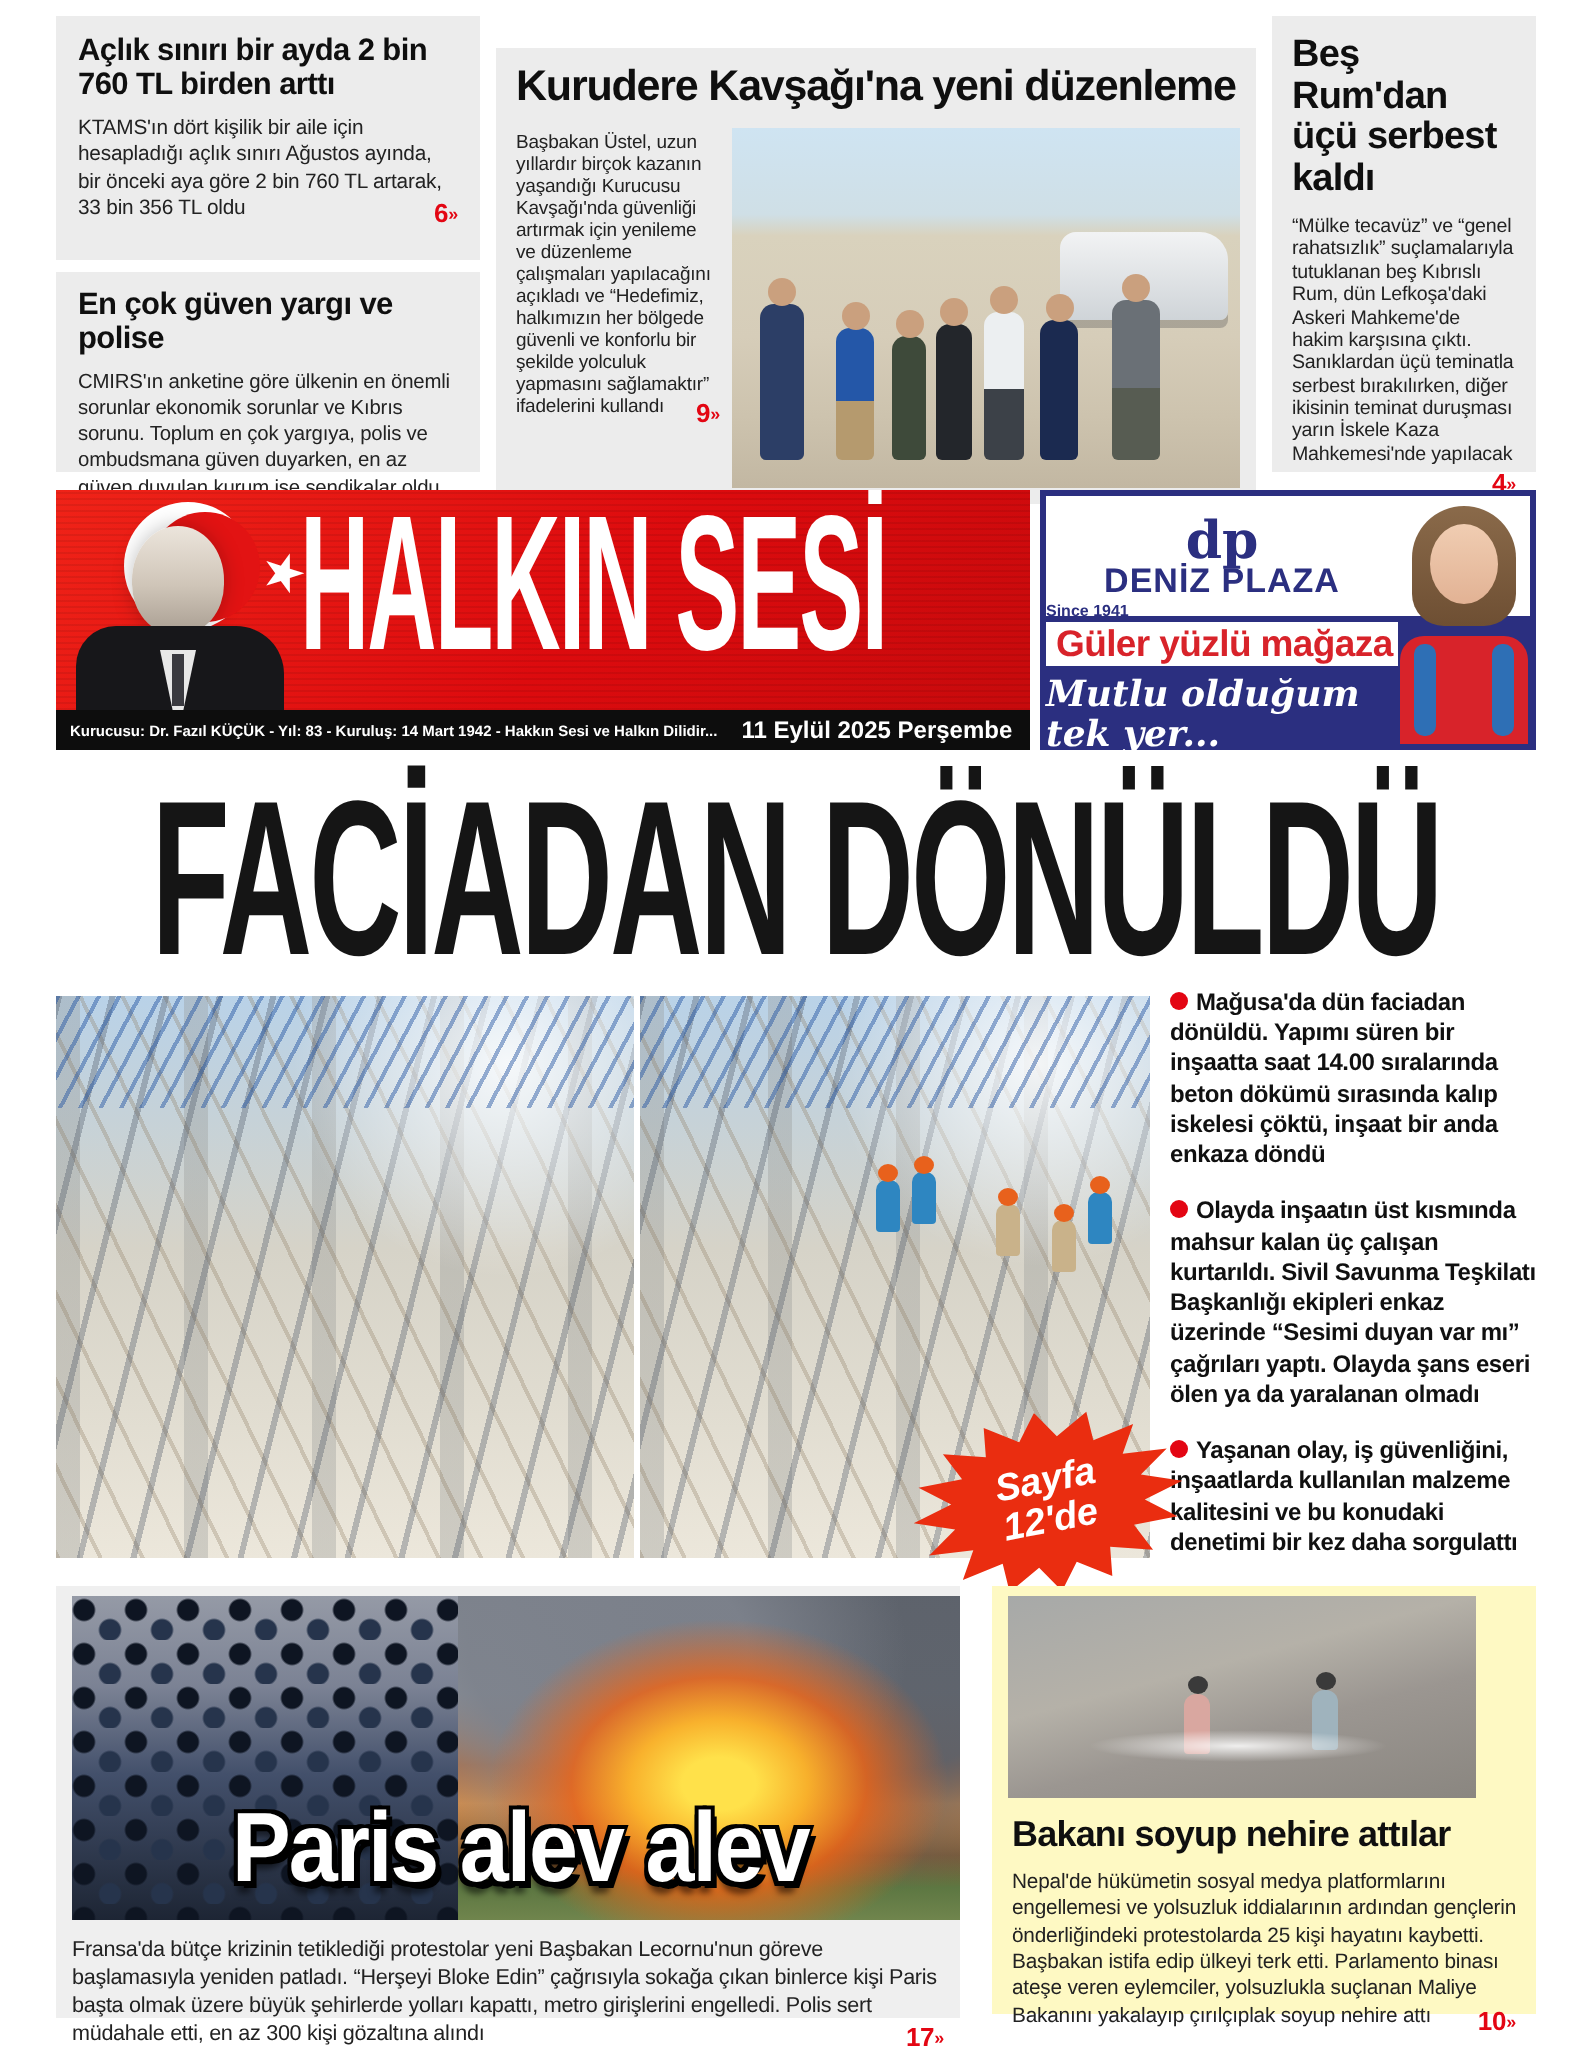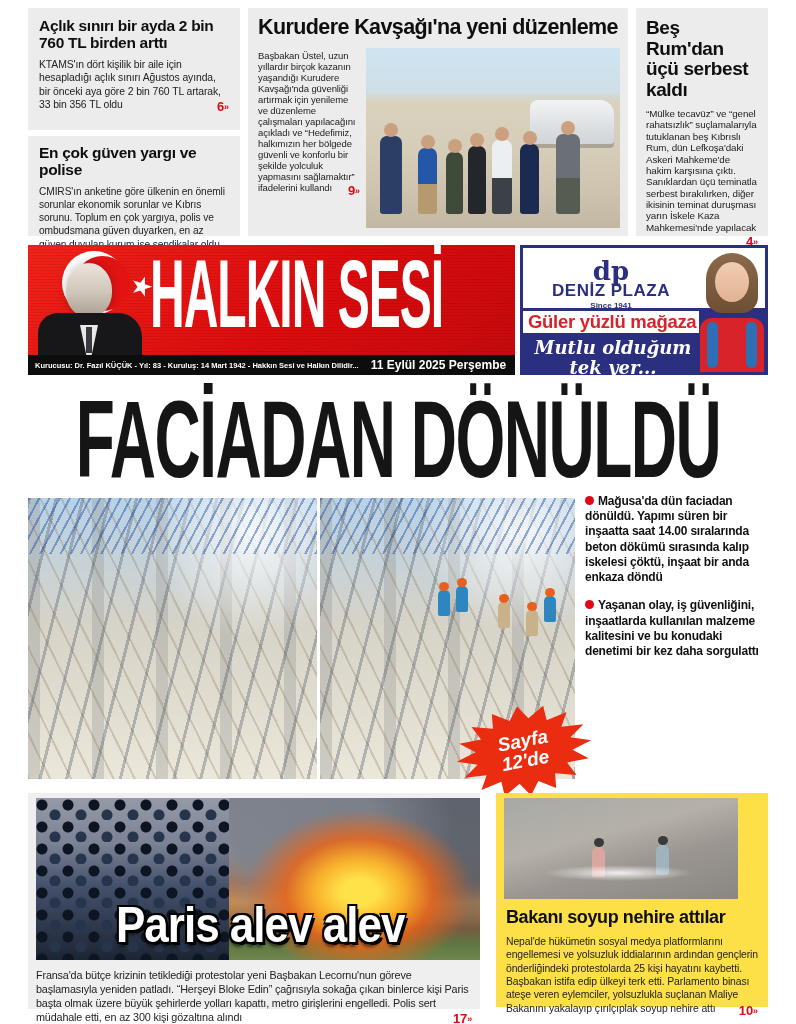--- a/index.html
+++ b/index.html
@@ -5,21 +5,21 @@
   * { margin:0; padding:0; box-sizing:border-box; }
   html,body { background:#ffffff; }
   body { font-family:"Liberation Sans", sans-serif; color:#1a1a1a; }
   .page { position:relative; width:796px; height:1024px; margin:0 auto; background:#fff; overflow:hidden; }
 
   .box { position:absolute; background:#ececec; }
 
   
   .b-hunger { left:28px; top:8px; width:212px; height:122px; padding:9px 11px; }
   .b-trust  { left:28px; top:136px; width:212px; height:100px; padding:8px 11px; }
-  .b-kurudere { left:248px; top:8px; width:380px; height:228px; }
+  .b-kurudere { left:248px; top:24px; width:380px; height:228px; }
   .b-rum { left:636px; top:8px; width:132px; height:228px; padding:10px 10px; }
 
   .h-sm { font-size:15.5px; line-height:1.12; font-weight:bold; letter-spacing:-0.3px; color:#0f0f0f; margin-bottom:6px; }
   .h-rum { font-size:19px; line-height:1.08; font-weight:bold; letter-spacing:-0.4px; color:#0f0f0f; margin-bottom:8px; }
   .txt { font-size:10.4px; line-height:1.3; color:#222; letter-spacing:-0.1px; }
   .txt-xs { font-size:9.5px; line-height:1.16; color:#222; letter-spacing:-0.1px; }
   .pgref { float:right; color:#e30613; font-weight:bold; font-size:13px; line-height:1; margin-top:2px; }
   .pgref .more { font-size:9px; vertical-align:1px; }
 
   .b-kurudere .h-mid { font-size:21.5px; font-weight:bold; letter-spacing:-0.6px; color:#0f0f0f; margin:7px 10px 4px; }
@@ -52,24 +52,24 @@
     display:flex; align-items:center; padding:0 7px; gap:12px; }
   .strip .founder { font-size:7.5px; font-weight:bold; white-space:nowrap; }
   .strip .date  { font-size:12px; font-weight:bold; white-space:nowrap; margin-left:auto;text-align:center; }
   .strip .issue, .strip .price { font-size:12px; font-weight:bold; white-space:nowrap; }
 
   
   .ad { position:absolute; left:520px; top:245px; width:248px; height:130px; background:#2b2f80; padding:3px; overflow:hidden; }
   .ad-top { position:relative; background:#fff; height:60px; padding-top:12px; }
   .ad-dp { text-align:center; width:176px; font-family:"DejaVu Serif", serif; font-weight:bold; font-size:26px; line-height:.85; color:#2b2f80; }
   .ad-brand { text-align:center; width:176px; font-size:17px; font-weight:bold; letter-spacing:.5px; color:#2b2f80; line-height:1; }
-  .ad-since { text-align:center; width:176px; font-size:8px; font-weight:bold; color:#2b2f80; margin-top:2px; }
+  .ad-since { text-align:left; width:176px; font-size:8px; font-weight:bold; color:#2b2f80; margin-top:2px; }
   .ad-band { background:#ffffff; margin:3px 66px 0 0; padding:0 5px; }
   .ad-band span { font-size:18.5px; font-weight:bold; color:#d8232a; letter-spacing:-0.3px; white-space:nowrap; }
-  .ad-script { width:180px; margin-top:5px; text-align:center; color:#fff; font-family:"DejaVu Serif", serif; font-style:italic; font-weight:bold;
+  .ad-script { width:180px; margin-top:5px; color:#fff; font-family:"DejaVu Serif", serif; font-style:italic; font-weight:bold;
     font-size:18px; line-height:1.12; }
   .girl { position:absolute; right:3px; top:8px; width:66px; height:119px; }
   .girl .hair { position:absolute; top:0; left:7px; width:52px; height:60px; border-radius:26px 26px 16px 16px; background:linear-gradient(180deg,#8a6a4a,#6e4f33); }
   .girl .face { position:absolute; top:9px; left:16px; width:34px; height:40px; border-radius:50%; background:linear-gradient(180deg,#f0cdb2,#e2b294); }
   .girl .shirt { position:absolute; bottom:0; left:1px; width:64px; height:54px; border-radius:12px 12px 0 0; background:#d8232a; }
   .girl .strap-l { position:absolute; bottom:4px; left:8px; width:11px; height:46px; border-radius:5px; background:#2e6fb5; }
   .girl .strap-r { position:absolute; bottom:4px; right:8px; width:11px; height:46px; border-radius:5px; background:#2e6fb5; }
 
   
   .headline { position:absolute; left:0; top:383px; width:796px; height:112px; display:flex; align-items:center; justify-content:center; }
@@ -116,21 +116,21 @@
     background:
       radial-gradient(ellipse at 52% 58%, #ffe14a 0 10%, rgba(255,180,40,.95) 24%, rgba(240,100,20,.8) 40%, transparent 62%),
       radial-gradient(ellipse at 30% 18%, rgba(125,130,140,.95) 0 28%, transparent 60%),
       radial-gradient(ellipse at 78% 16%, rgba(92,97,106,.95) 0 34%, transparent 64%),
       linear-gradient(180deg,#7c838c 0%,#9aa0a6 30%,#c86a2a 52%,#e8903c 64%,#7e5a33 80%,#5d7742 90%,#70854d 100%); }
   .paris-title { position:absolute; left:88px; top:104px; font-size:44px; font-weight:900; letter-spacing:-1px; color:#fff;
     transform:scaleY(1.12); transform-origin:left top; white-space:nowrap;
     text-shadow:3px 3px 0 #000,-2px -2px 0 #000,2px -2px 0 #000,-2px 2px 0 #000,0 5px 3px rgba(0,0,0,.55); }
   .paris-body { position:absolute; left:8px; top:175px; right:8px; font-size:10.8px; line-height:1.3; letter-spacing:-0.15px; color:#222; }
 
-  .nepal { left:496px; top:793px; width:272px; height:214px; background:#fde047; }
+  .nepal { left:496px; top:793px; width:272px; height:214px; background:#fef9c3; }
   .nepal-photo { position:absolute; left:8px; top:5px; width:234px; height:101px; overflow:hidden;
     background:linear-gradient(165deg,#a7a9a8 0%,#b5b1a8 38%,#9b9691 62%,#8a8680 100%); }
   .nepal-photo .splash { position:absolute; left:40px; bottom:18px; width:150px; height:16px; border-radius:50%;
     background:radial-gradient(ellipse, rgba(255,255,255,.85), transparent 70%); }
   .nfig { position:absolute; width:13px; height:30px; border-radius:6px 6px 2px 2px; }
   .nfig::before { content:""; position:absolute; top:-9px; left:2px; width:10px; height:9px; border-radius:50%; background:#3a3a3a; }
   .nepal-title { position:absolute; left:10px; top:114px; right:6px; font-size:18px; font-weight:bold; letter-spacing:-0.4px; color:#0f0f0f; }
   .nepal-body { position:absolute; left:10px; top:142px; right:10px; font-size:10.4px; line-height:1.28; letter-spacing:-0.1px; color:#222; }
 
   .clear::after { content:""; display:block; clear:both; }
@@ -152,21 +152,21 @@
     <h2 class="h-sm">En çok güven yargı ve polise</h2>
     <p class="txt clear" style="font-size:10.2px">
       <span>CMIRS'ın anketine göre ülkenin en önemli sorunlar ekonomik sorunlar ve Kıbrıs sorunu. Toplum en çok yargıya, polis ve ombudsmana güven duyarken, en az güven duyulan kurum ise sendikalar oldu. Katılımcıların verdiği yanıtlara göre mutluluk puanı 10 üzerinden 6,25 olarak ölçüldü</span>
       <span class="pgref"><span>7</span><span class="more">»</span></span>
     </p>
   </article>
 
   <article class="box b-kurudere">
     <h1 class="h-mid">Kurudere Kavşağı'na yeni düzenleme</h1>
     <p class="txt-xs mid-body clear">
-      <span>Başbakan Üstel, uzun yıllardır birçok kazanın yaşandığı Kurudere Kavşağı'nda güvenliği artırmak için yenileme ve düzenleme çalışmaları yapılacağını açıkladı ve “Hedefimiz, halkımızın her bölgede güvenli ve konforlu bir şekilde yolculuk yapmasını sağlamaktır” ifadelerini kullandı</span>
+      <span>Başbakan Üstel, uzun yıllardır birçok kazanın yaşandığı Kurucusu Kavşağı'nda güvenliği artırmak için yenileme ve düzenleme çalışmaları yapılacağını açıkladı ve “Hedefimiz, halkımızın her bölgede güvenli ve konforlu bir şekilde yolculuk yapmasını sağlamaktır” ifadelerini kullandı</span>
       <span class="pgref"><span>9</span><span class="more">»</span></span>
     </p>
     <div class="mid-photo">
       <div class="truck"></div>
       <span class="person" style="left:14px;width:22px;height:78px;background:#2c3e66"></span>
       <span class="person" style="left:52px;width:19px;height:66px;background:linear-gradient(180deg,#2457a8 55%,#b59a6e 55%)"></span>
       <span class="person" style="left:80px;width:17px;height:62px;background:#3e4a3a"></span>
       <span class="person" style="left:102px;width:18px;height:68px;background:#23262b"></span>
       <span class="person" style="left:126px;width:20px;height:74px;background:linear-gradient(180deg,#eceff1 52%,#3c4148 52%)"></span>
       <span class="person" style="left:154px;width:19px;height:70px;background:#1b2a50"></span>
@@ -232,20 +232,21 @@
     <div class="net"></div>
     <span class="fig" style="left:118px;top:92px"></span>
     <span class="fig" style="left:136px;top:88px"></span>
     <span class="fig tan" style="left:178px;top:104px"></span>
     <span class="fig" style="left:224px;top:98px"></span>
     <span class="fig tan" style="left:206px;top:112px"></span>
   </div>
 
   <div class="bullets">
     <p class="bullet"><span class="dot"></span><span>Mağusa'da dün faciadan dönüldü. Yapımı süren bir inşaatta saat 14.00 sıralarında beton dökümü sırasında kalıp iskelesi çöktü, inşaat bir anda enkaza döndü</span></p>
+    <p class="bullet"><span class="dot"></span><span>Olayda inşaatın üst kısmında mahsur kalan üç çalışan kurtarıldı. Sivil Savunma Teşkilatı Başkanlığı ekipleri enkaz üzerinde “Sesimi duyan var mı” çağrıları yaptı. Olayda şans eseri ölen ya da yaralanan olmadı</span></p>
     <p class="bullet"><span class="dot"></span><span>Yaşanan olay, iş güvenliğini, inşaatlarda kullanılan malzeme kalitesini ve bu konudaki denetimi bir kez daha sorgulattı</span></p>
   </div>
 
   <div class="starburst">
     <span>Sayfa</span>
     <span>12'de</span>
   </div>
 
   <article class="box paris">
     <div class="paris-photos">

